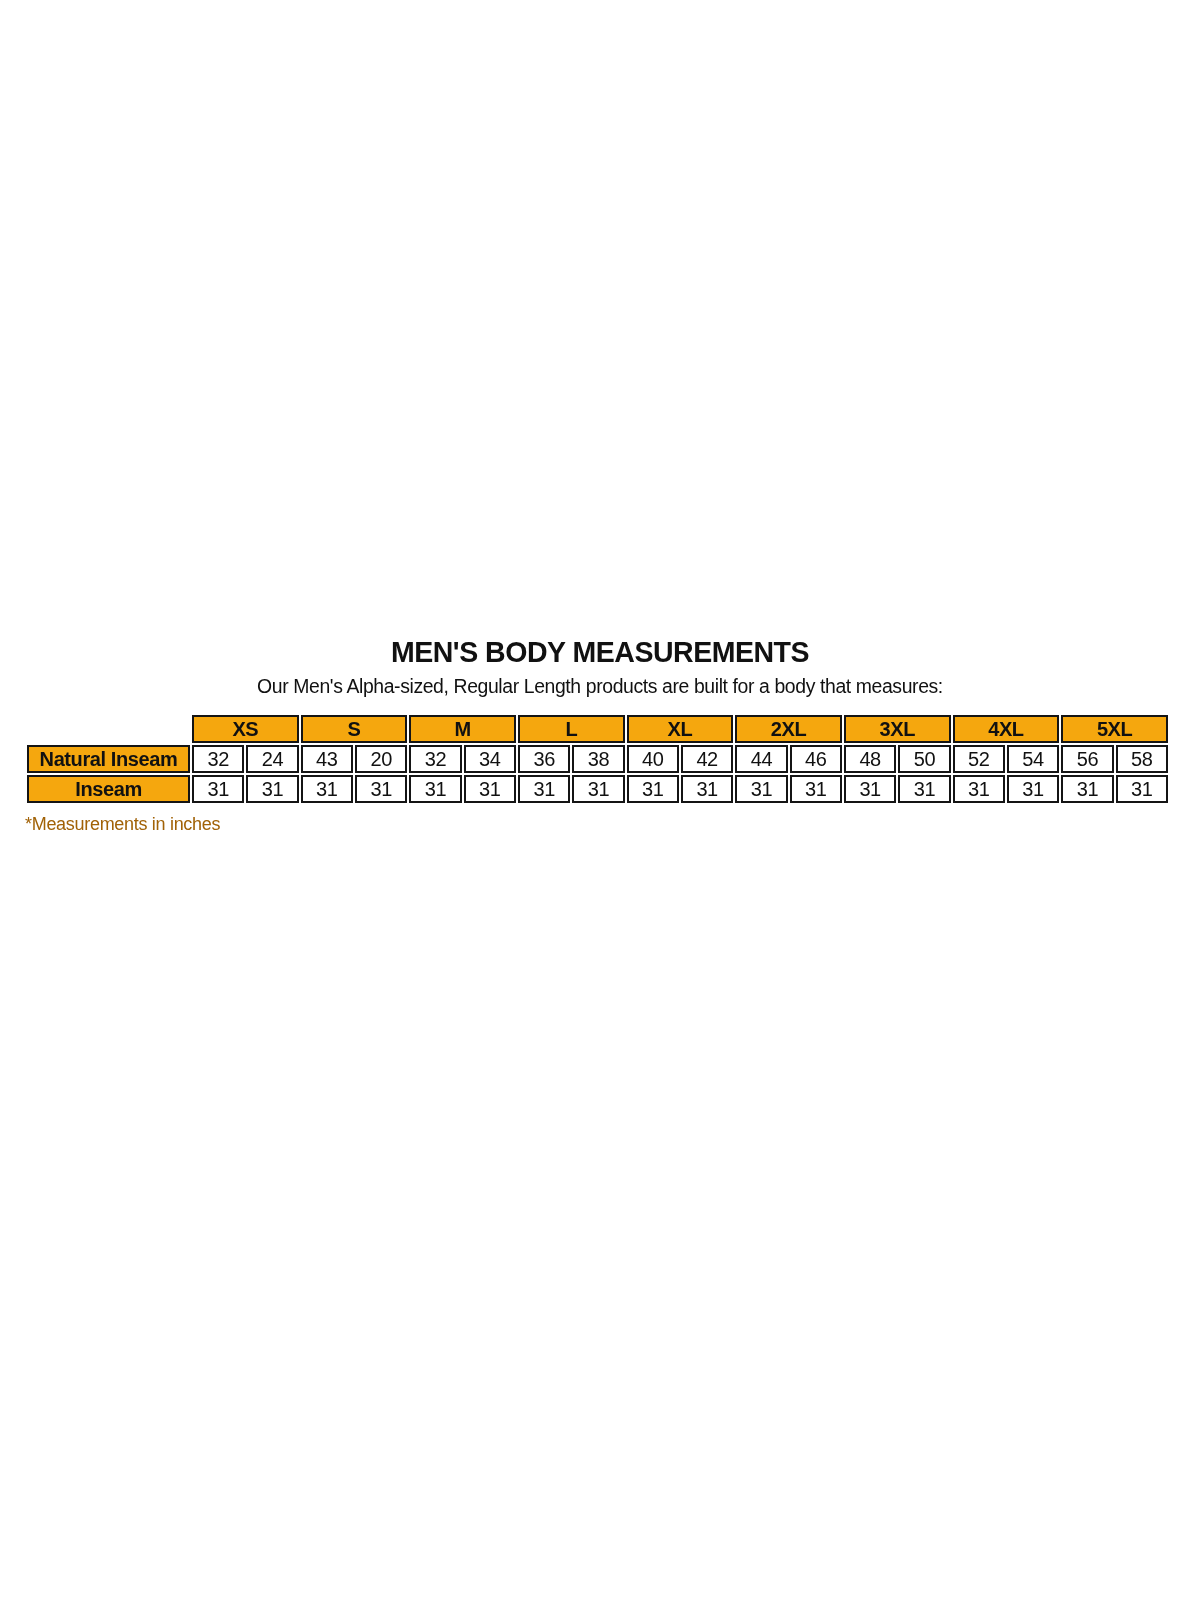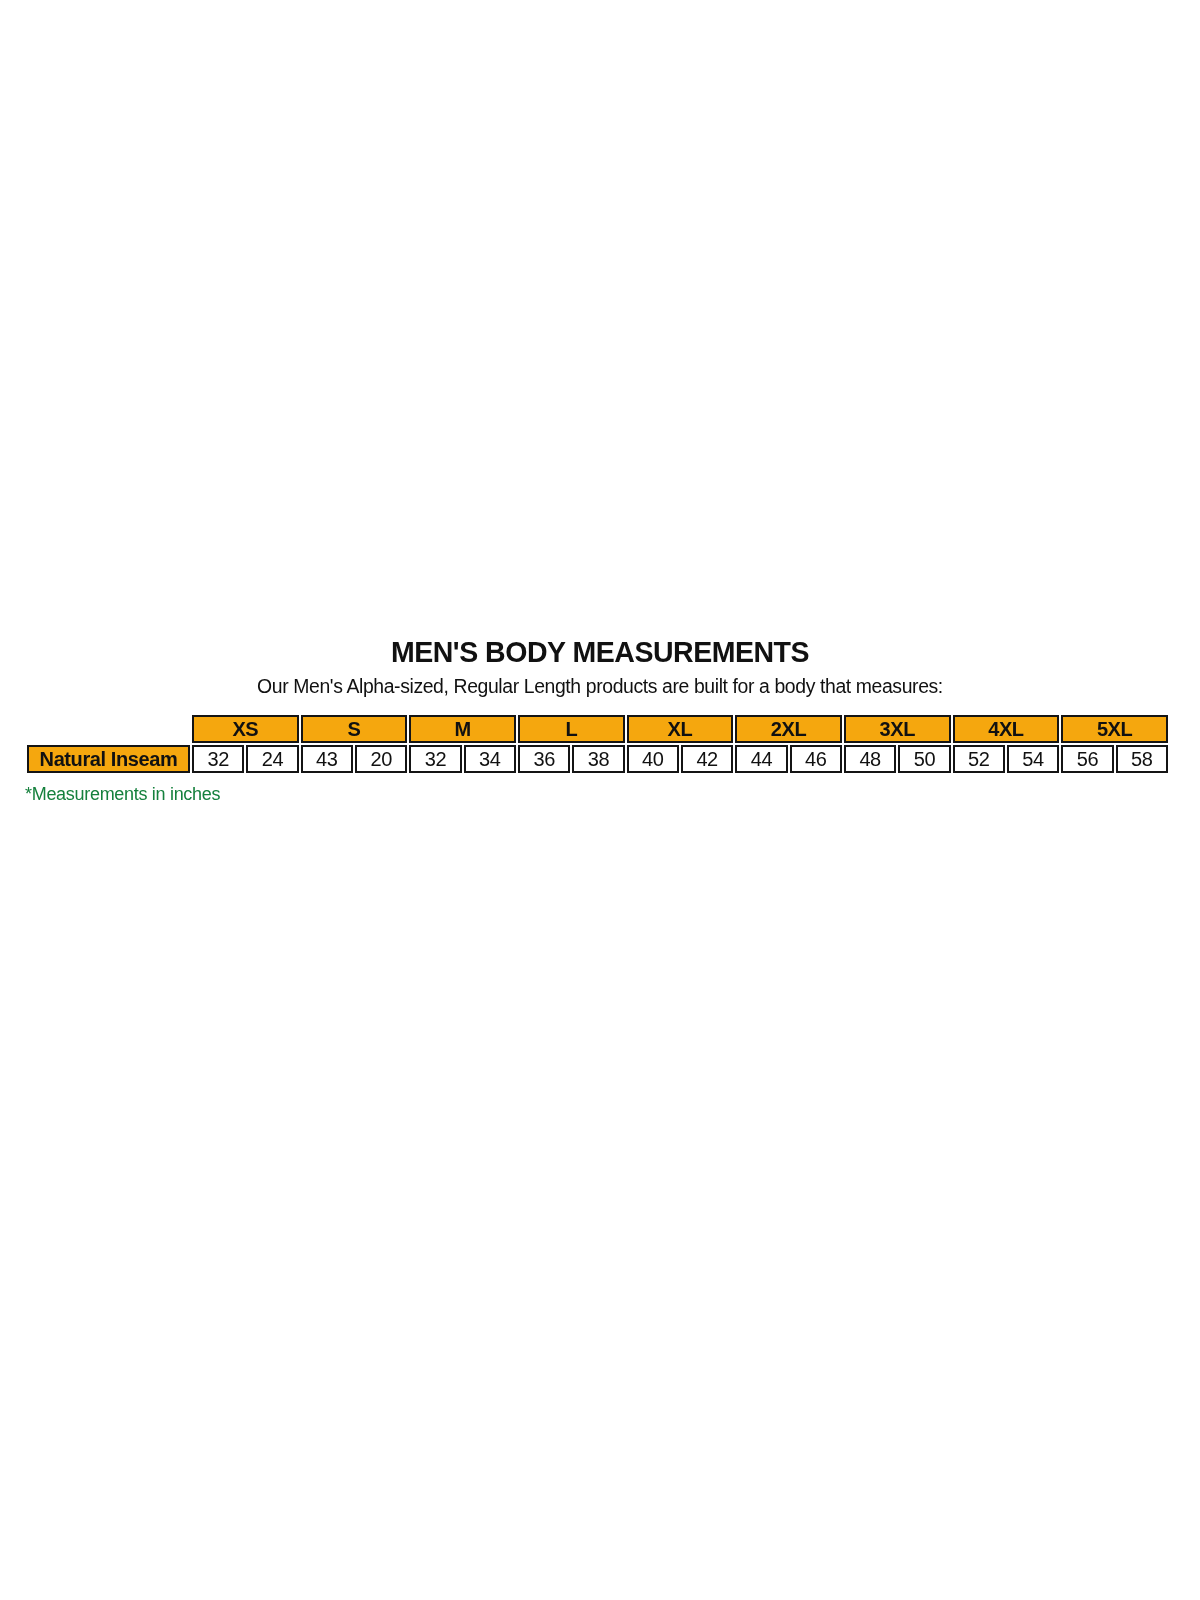--- a/index.html
+++ b/index.html
@@ -80,21 +80,21 @@
     background: #F5A70E;
     text-align: right;
     padding-right: 9px;
     font-size: 19px;
     font-weight: bold;
   }
   .chart-footnote {
     margin: 9px 0 0 25px;
     font-size: 18px;
     letter-spacing: -0.3px;
-    color: #15803d;
+    color: #a16207;
   }
 </style>
 </head>
 <body>
 
 <div class="page">
   <div class="content">
     <div class="chart-title">MEN'S BODY MEASUREMENTS</div>
     <div class="chart-subtitle">Our Men's Alpha-sized, Regular Length products are built for a body that measures:</div>
     <table class="size-chart">
@@ -146,17 +146,38 @@
             <td class="cell">42</td>
             <td class="cell">44</td>
             <td class="cell">46</td>
             <td class="cell">48</td>
             <td class="cell">50</td>
             <td class="cell">52</td>
             <td class="cell">54</td>
             <td class="cell">56</td>
             <td class="cell">58</td>
           </tr>
+          <tr>
+            <td class="row-label">Inseam</td>
+            <td class="cell">31</td>
+            <td class="cell">31</td>
+            <td class="cell">31</td>
+            <td class="cell">31</td>
+            <td class="cell">31</td>
+            <td class="cell">31</td>
+            <td class="cell">31</td>
+            <td class="cell">31</td>
+            <td class="cell">31</td>
+            <td class="cell">31</td>
+            <td class="cell">31</td>
+            <td class="cell">31</td>
+            <td class="cell">31</td>
+            <td class="cell">31</td>
+            <td class="cell">31</td>
+            <td class="cell">31</td>
+            <td class="cell">31</td>
+            <td class="cell">31</td>
+          </tr>
         </tbody>
     </table>
     <div class="chart-footnote">*Measurements in inches</div>
   </div>
 </div>
 
 </body></html>

